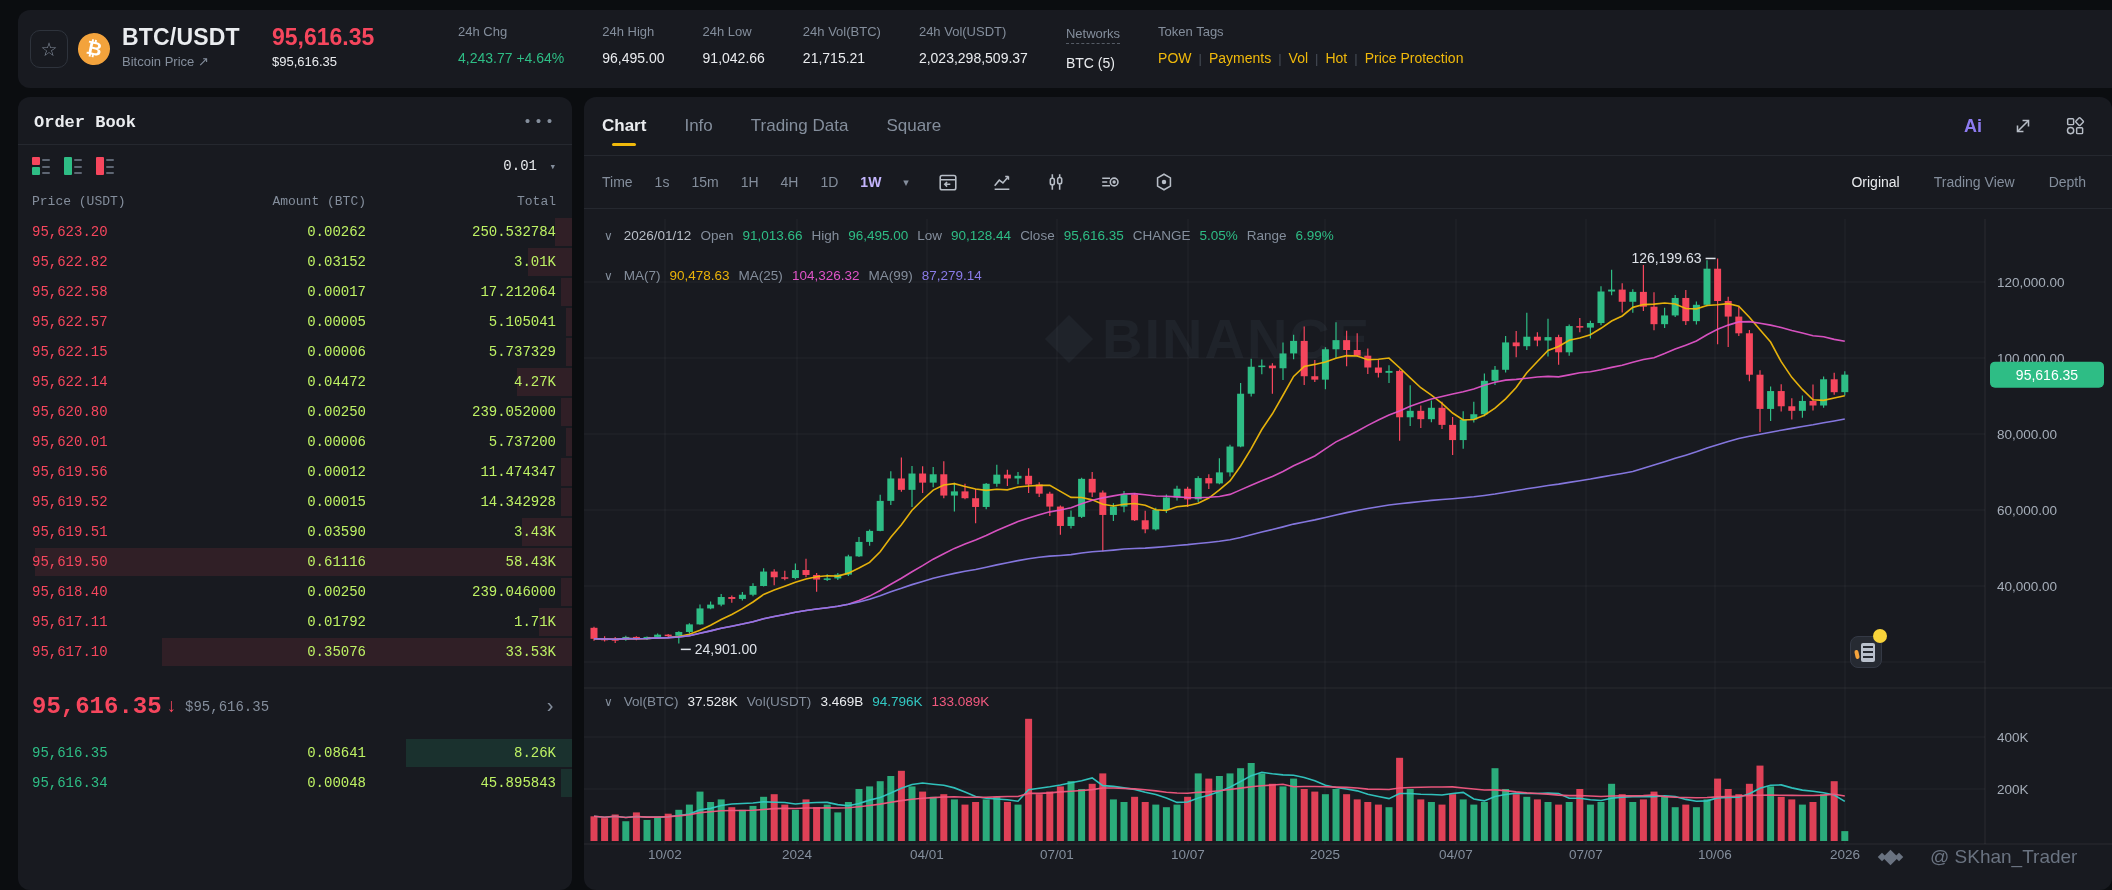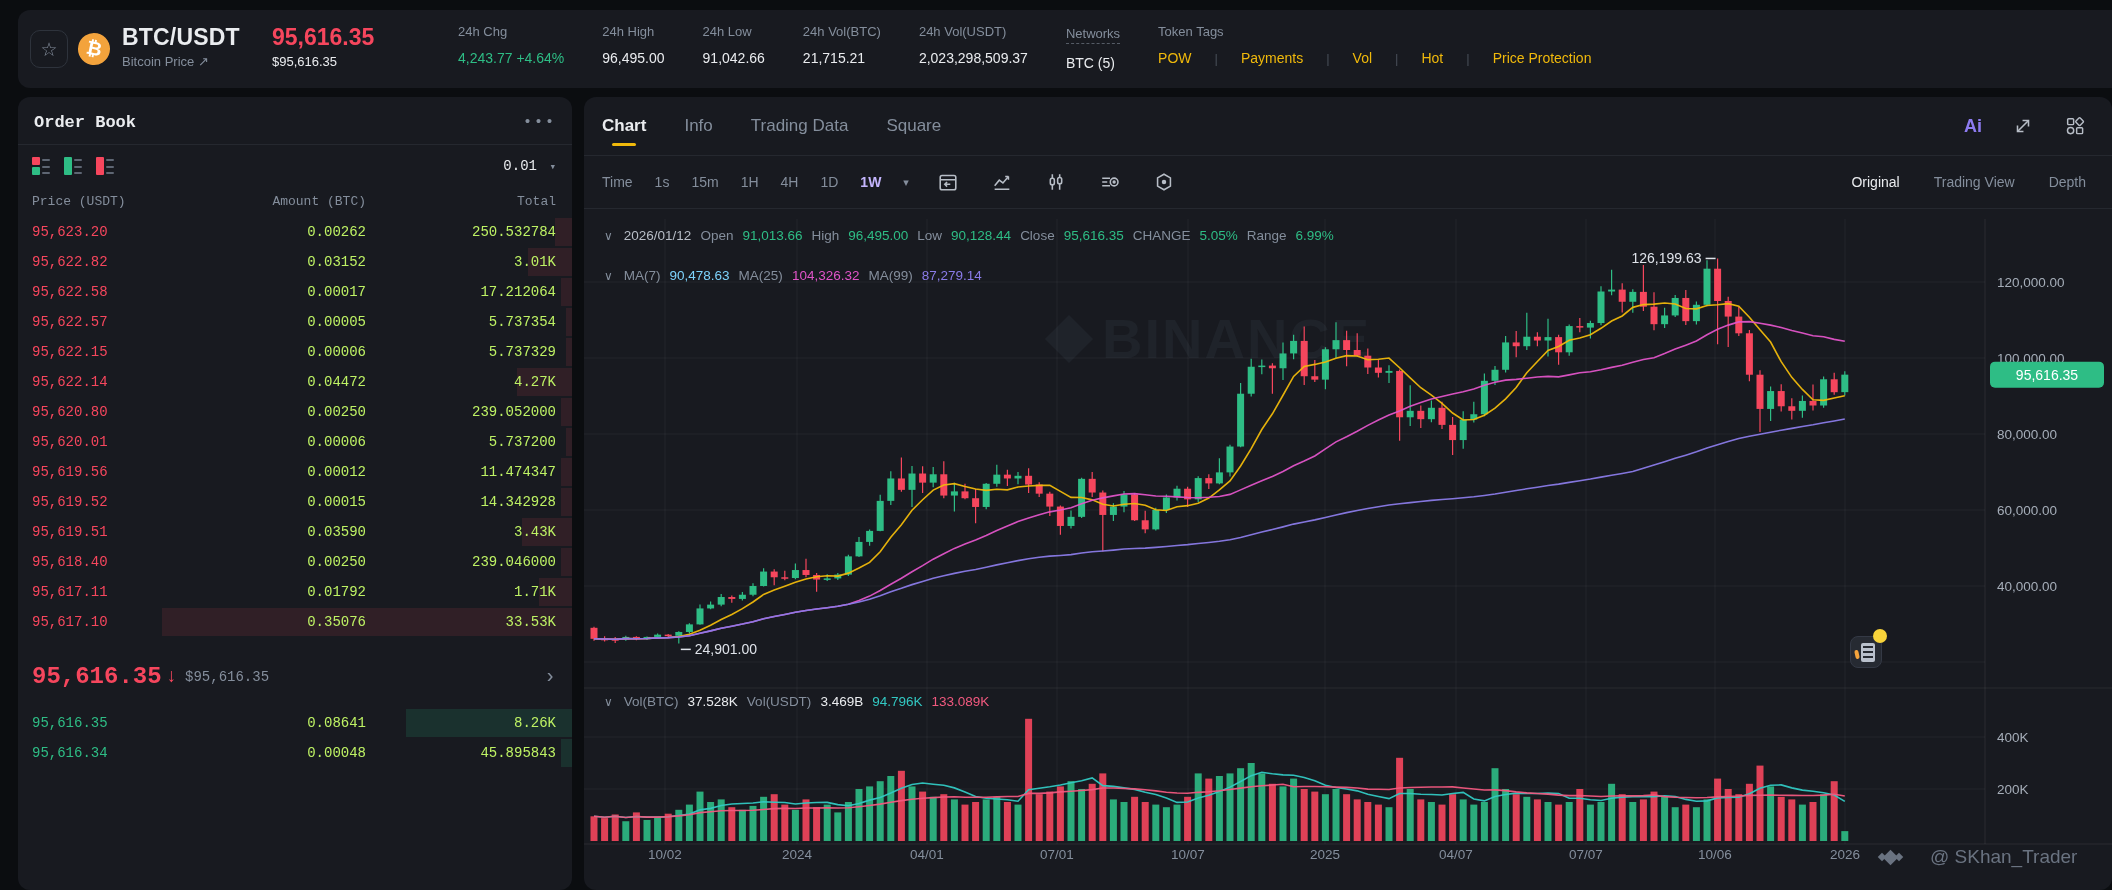--- a/index.html
+++ b/index.html
@@ -17,21 +17,21 @@
   .coin-logo{left:60px;top:23px;width:32px;height:32px;border-radius:50%;background:#f3a33c;
              display:flex;align-items:center;justify-content:center;color:#fff;font-weight:bold;font-size:19px;transform:rotate(12deg);}
   .sym{left:104px;top:14px;font-size:23px;font-weight:bold;letter-spacing:.2px;}
   .symsub{left:104px;top:44px;font-size:13px;color:#848e9c;}
   .bigprice{left:254px;top:14px;font-size:23px;font-weight:bold;color:#f6465d;}
   .bigprice-usd{left:254px;top:44px;font-size:13px;color:#eaecef;}
   .stats{left:440px;top:14px;display:flex;gap:38px;}
   .stat .lb{font-size:13px;color:#848e9c;white-space:nowrap;}
   .stat .vl{font-size:14px;color:#eaecef;margin-top:11px;white-space:nowrap;}
   .networks-lb{border-bottom:1px dashed #555c66;padding-bottom:2px;display:inline-block;}
-  .tags{display:flex;gap:16px;align-items:center;}
+  .tags{display:flex;gap:0;align-items:center;}
   .tag{color:#f0b90b;font-size:14px;white-space:nowrap;cursor:pointer;}
   .tagsep{color:#474d57;margin:0 7px;font-size:13px;}
 
   
   #ob{left:18px;top:97px;width:554px;height:793px;font-family:Liberation Mono, monospace;}
   .ob-title-row{display:flex;justify-content:space-between;align-items:center;padding:16px 16px 12px 16px;}
   .ob-title{font-size:17px;font-weight:bold;}
   .ob-more{color:#848e9c;font-size:15px;letter-spacing:2px;cursor:pointer;}
   .ob-div{height:1px;background:#25282f;}
   .ob-controls{display:flex;justify-content:space-between;align-items:center;padding:12px 16px 4px 14px;}
@@ -224,21 +224,21 @@
         <div class="ob-row ask">
           <div class="depth" style="width: 2%;"></div>
           <span class="pr">95,622.58</span>
           <span class="amt">0.00017</span>
           <span class="tot">17.212064</span>
         </div>
         <div class="ob-row ask">
           <div class="depth" style="width: 1%;"></div>
           <span class="pr">95,622.57</span>
           <span class="amt">0.00005</span>
-          <span class="tot">5.737354</span>
+          <span class="tot">5.105041</span>
         </div>
         <div class="ob-row ask">
           <div class="depth" style="width: 1%;"></div>
           <span class="pr">95,622.15</span>
           <span class="amt">0.00006</span>
           <span class="tot">5.737329</span>
         </div>
         <div class="ob-row ask">
           <div class="depth" style="width: 10%;"></div>
           <span class="pr">95,622.14</span>
@@ -267,20 +267,26 @@
           <div class="depth" style="width: 2%;"></div>
           <span class="pr">95,619.52</span>
           <span class="amt">0.00015</span>
           <span class="tot">14.342928</span>
         </div>
         <div class="ob-row ask">
           <div class="depth" style="width: 9%;"></div>
           <span class="pr">95,619.51</span>
           <span class="amt">0.03590</span>
           <span class="tot">3.43K</span>
+        </div>
+        <div class="ob-row ask">
+          <div class="depth" style="width: 97%;"></div>
+          <span class="pr">95,619.50</span>
+          <span class="amt">0.61116</span>
+          <span class="tot">58.43K</span>
         </div>
         <div class="ob-row ask">
           <div class="depth" style="width: 2%;"></div>
           <span class="pr">95,618.40</span>
           <span class="amt">0.00250</span>
           <span class="tot">239.046000</span>
         </div>
         <div class="ob-row ask">
           <div class="depth" style="width: 6%;"></div>
           <span class="pr">95,617.11</span>
@@ -814,21 +820,21 @@
           <span class="lb">Close</span>
           <span class="vl">95,616.35</span>
           <span class="lb">CHANGE</span>
           <span class="vl">5.05%</span>
           <span class="lb">Range</span>
           <span class="vl">6.99%</span>
         </div>
       <div class="legend" id="leg-ma">
           <span class="chev">∨</span>
           <span class="lb">MA(7)</span>
-          <span style="color: #7dd3fc;">90,478.63</span>
+          <span style="color: #eab308;">90,478.63</span>
           <span class="lb">MA(25)</span>
           <span style="color: rgb(224, 84, 200);">104,326.32</span>
           <span class="lb">MA(99)</span>
           <span style="color: rgb(138, 123, 232);">87,279.14</span>
         </div>
       <div class="legend" id="leg-vol">
           <span class="chev">∨</span>
           <span class="lb">Vol(BTC)</span>
           <span style="color: rgb(234, 236, 239);">37.528K</span>
           <span class="lb">Vol(USDT)</span>

